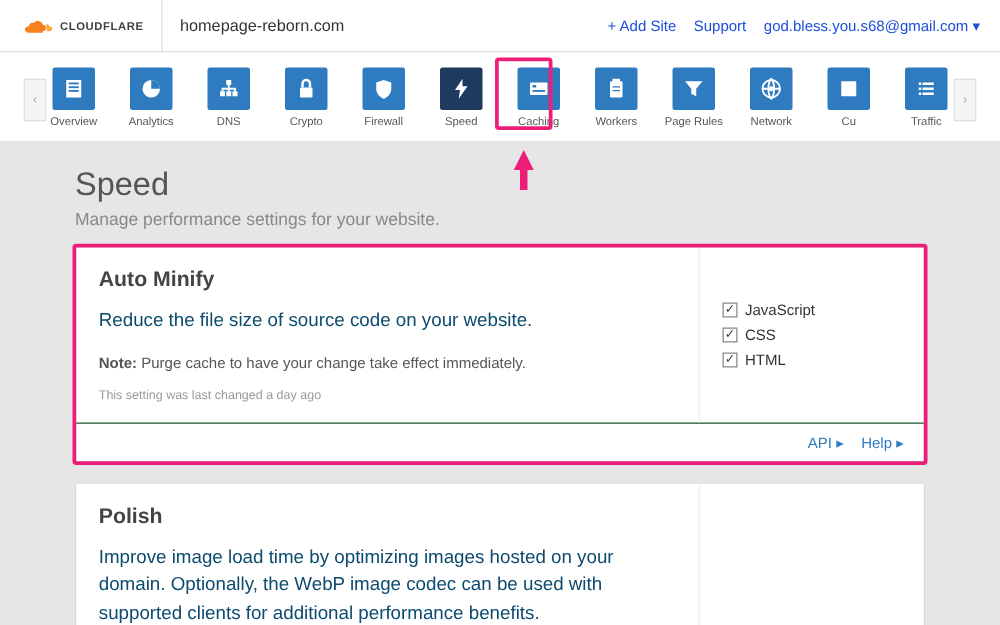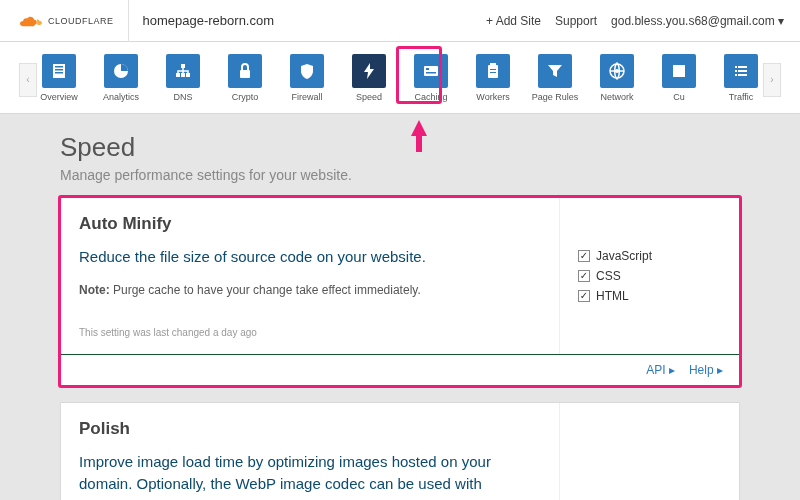--- a/index.html
+++ b/index.html
@@ -1,43 +1,43 @@
 <!DOCTYPE html>
 <html><head>
 <meta charset="utf-8">
 <style>
 *{margin:0;padding:0;box-sizing:border-box;font-family:-apple-system,BlinkMacSystemFont,"Segoe UI",Helvetica,Arial,sans-serif}
 body{width:800px;height:500px;background:#e6e6e6;overflow:hidden}
 .header{height:42px;background:#fff;border-bottom:1px solid #d9d9d9;display:flex;align-items:center;padding:0 16px}
 .logo{display:flex;align-items:center;gap:6px;padding-right:14px;border-right:1px solid #e0e0e0;height:42px}
 .logo svg{width:26px;height:18px}
-.logo-text{font-size:9px;font-weight:400;color:#404041;letter-spacing:.5px}
+.logo-text{font-size:9px;font-weight:700;color:#404041;letter-spacing:.5px}
 .site-name{padding-left:14px;font-size:13px;color:#333}
 .header-right{margin-left:auto;display:flex;gap:14px;font-size:12px;align-items:center}
-.header-right a{color:#404040;text-decoration:none}
+.header-right a{color:#1d4ed8;text-decoration:none}
 .nav-strip{background:#fff;height:72px;display:flex;align-items:center;justify-content:center;border-bottom:1px solid #d9d9d9;position:relative}
 .nav-scroll{display:flex;gap:18px;align-items:flex-start}
 .nav-btn{width:18px;height:34px;background:#f5f5f5;border:1px solid #e0e0e0;color:#aaa;display:flex;align-items:center;justify-content:center;font-size:10px;cursor:pointer;margin-top:4px}
 .nav-item{display:flex;flex-direction:column;align-items:center;gap:4px;cursor:pointer;width:44px}
 .nav-icon{width:34px;height:34px;background:#2f7bbf;display:flex;align-items:center;justify-content:center;border-radius:2px}
 .nav-icon svg{width:18px;height:18px;fill:#fff}
 .nav-item.active .nav-icon{background:#1f3a5f}
 .nav-label{font-size:9px;color:#555;white-space:nowrap}
 .highlight-box{position:absolute;border:3px solid #ec1e79;border-radius:3px;pointer-events:none}
 .arrow-up{position:absolute;width:0;height:0;border-left:8px solid transparent;border-right:8px solid transparent;border-bottom:16px solid #ec1e79}
 .arrow-up::after{content:"";position:absolute;left:-3px;top:16px;width:6px;height:16px;background:#ec1e79}
 .content{padding:18px 60px 0}
 .page-title{font-size:26px;color:#555;font-weight:400}
 .page-subtitle{font-size:14px;color:#888;margin:4px 0 14px}
 .card{background:#fff;border:1px solid #d9d9d9;margin-bottom:16px;position:relative}
 .card-body{display:flex}
 .card-main{flex:1;padding:16px 18px}
 .card-title{font-size:17px;color:#444;margin-bottom:12px;font-weight:700}
 .card-desc{font-size:15px;color:#0c4a6e;margin-bottom:14px;line-height:1.5}
-.card-note{font-size:12px;color:#555;margin-bottom:30px}
+.card-note{font-size:12px;color:#555;margin-bottom:14px}
 .card-note b{font-weight:700}
 .card-meta{font-size:10px;color:#999}
 .card-side{width:180px;border-left:1px solid #eee;padding:18px;display:flex;flex-direction:column;gap:6px;justify-content:center}
 .chk{display:flex;align-items:center;gap:6px;font-size:12px;color:#333}
 .chk-box{width:12px;height:12px;border:1px solid #888;display:flex;align-items:center;justify-content:center;font-size:10px;line-height:1}
 .card-footer{border-top:1px solid #14532d;padding:8px 16px;display:flex;justify-content:flex-end;gap:14px;font-size:12px}
 .card-footer a{color:#2f7bbf;text-decoration:none}
 .card-highlight{position:absolute;inset:-3px;border:3px solid #ec1e79;border-radius:3px;pointer-events:none}
 .upgrade-btn{background:#2f7bbf;color:#fff;padding:8px 14px;font-size:12px;border:none;cursor:pointer}
 .polish-card .card-side{align-items:center;justify-content:flex-end;padding-bottom:0}

